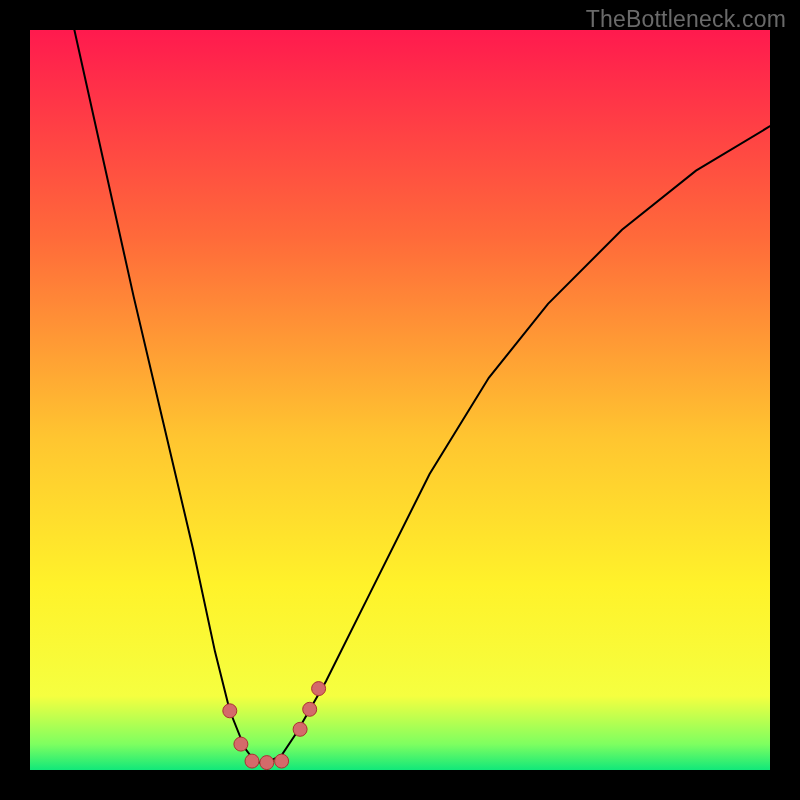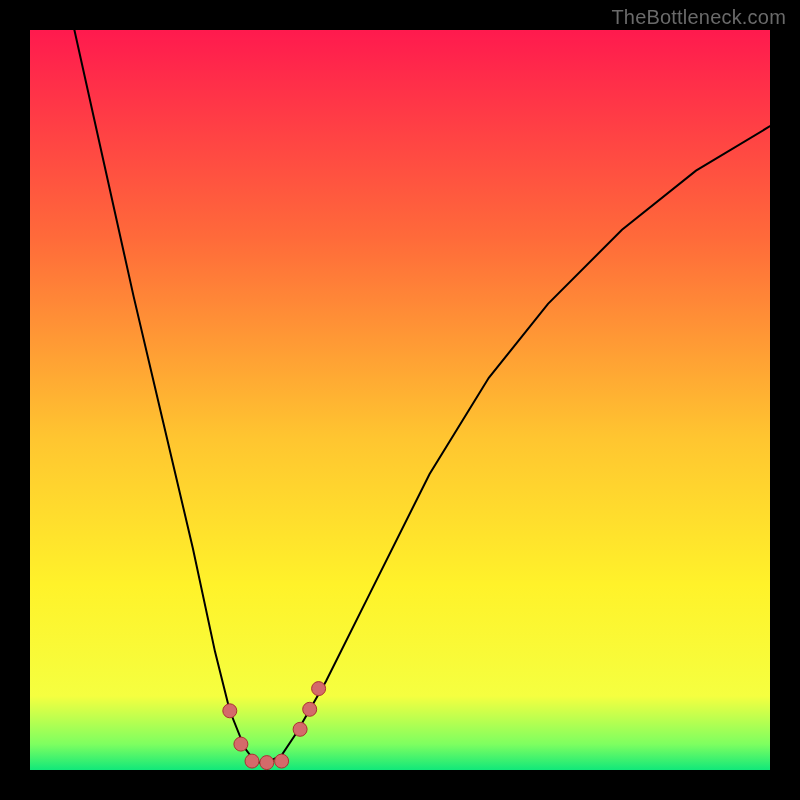--- a/index.html
+++ b/index.html
@@ -14,21 +14,21 @@
   .stage {
     position: relative;
     width: 800px;
     height: 800px;
   }
   .watermark {
     position: absolute;
     top: 6px;
     right: 14px;
     color: #6a6a6a;
-    font-size: 20px;
+    font-size: 23px;
     font-weight: 400;
     letter-spacing: 0.2px;
     z-index: 5;
     user-select: none;
   }
   svg {
     position: absolute;
     top: 0;
     left: 0;
   }

